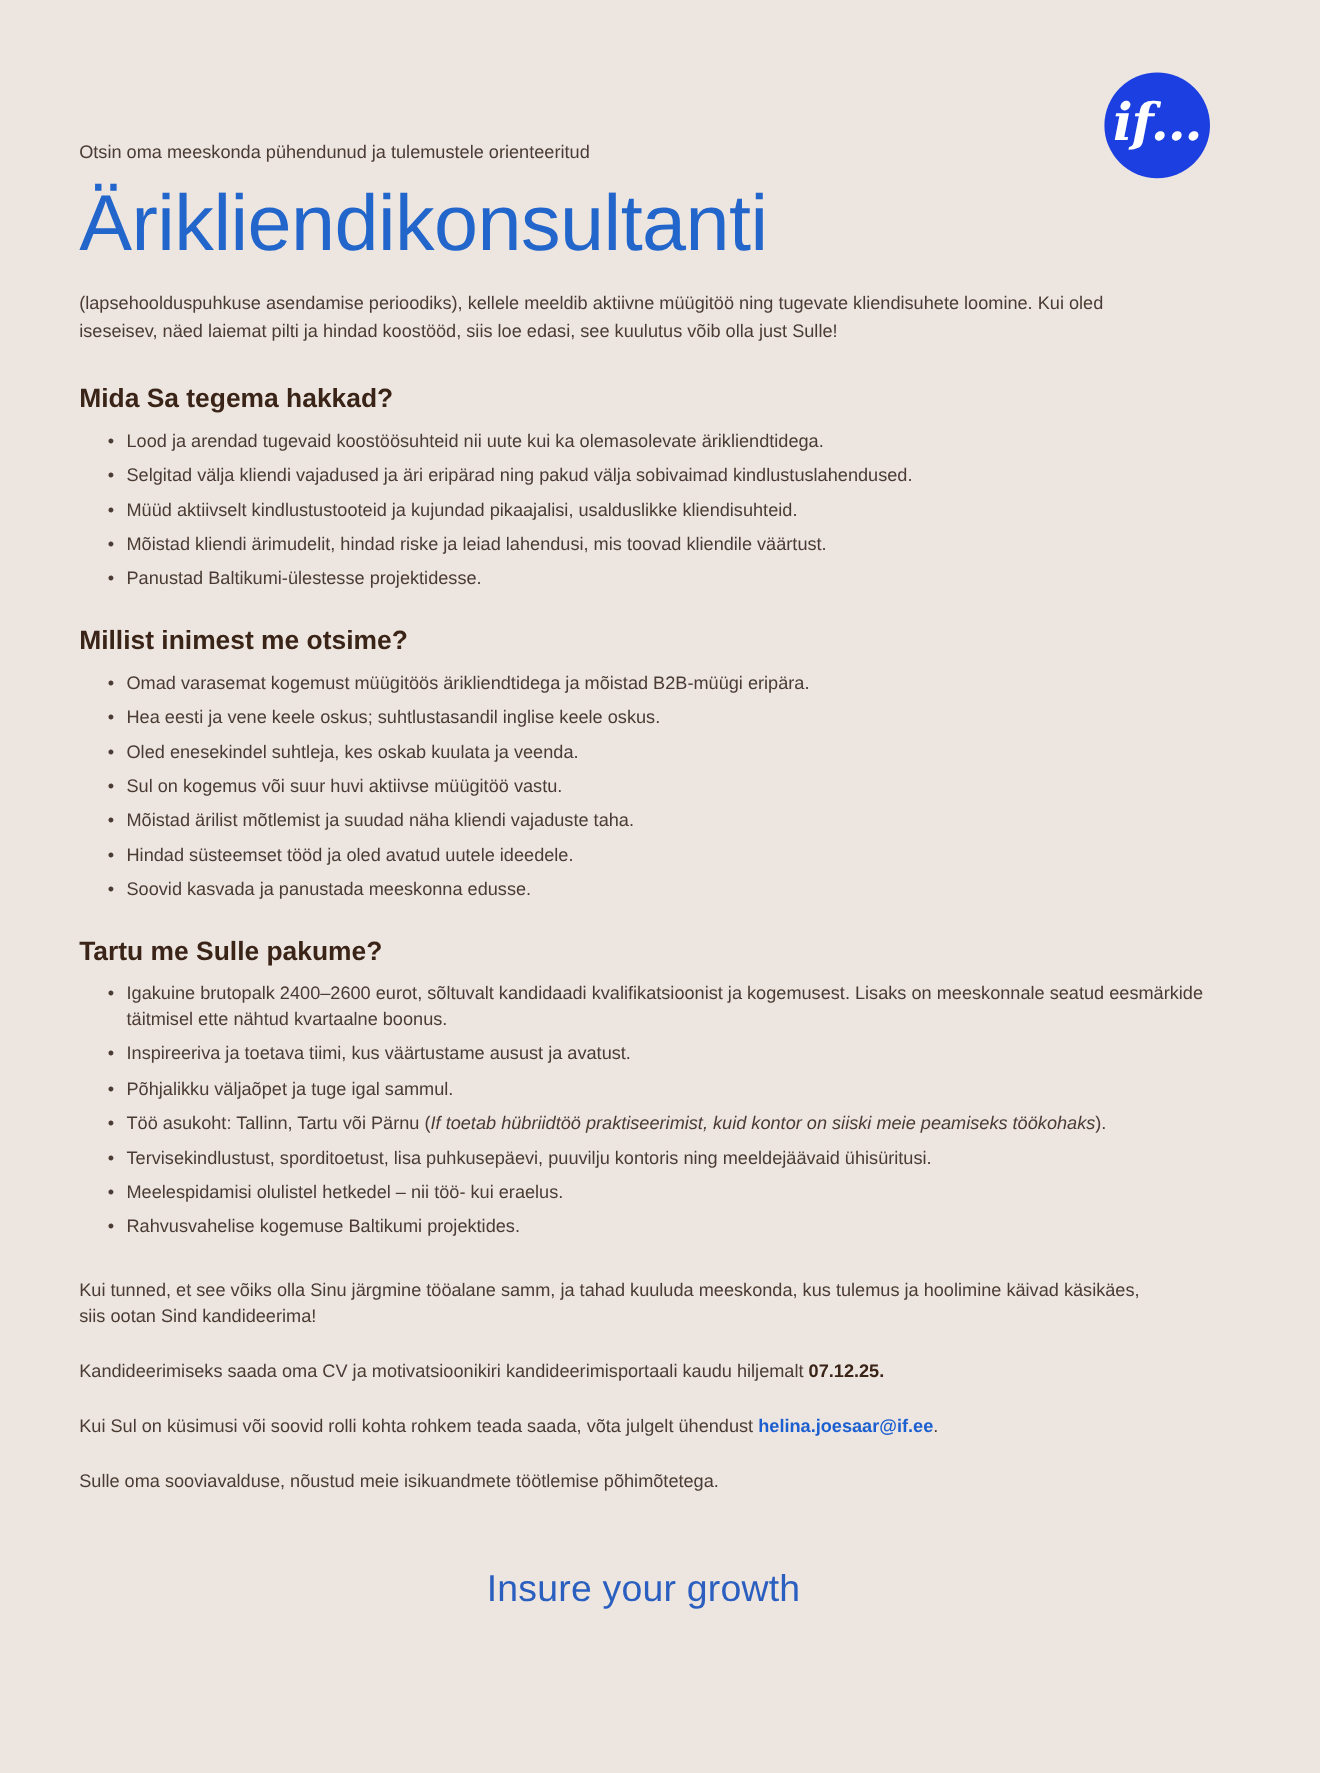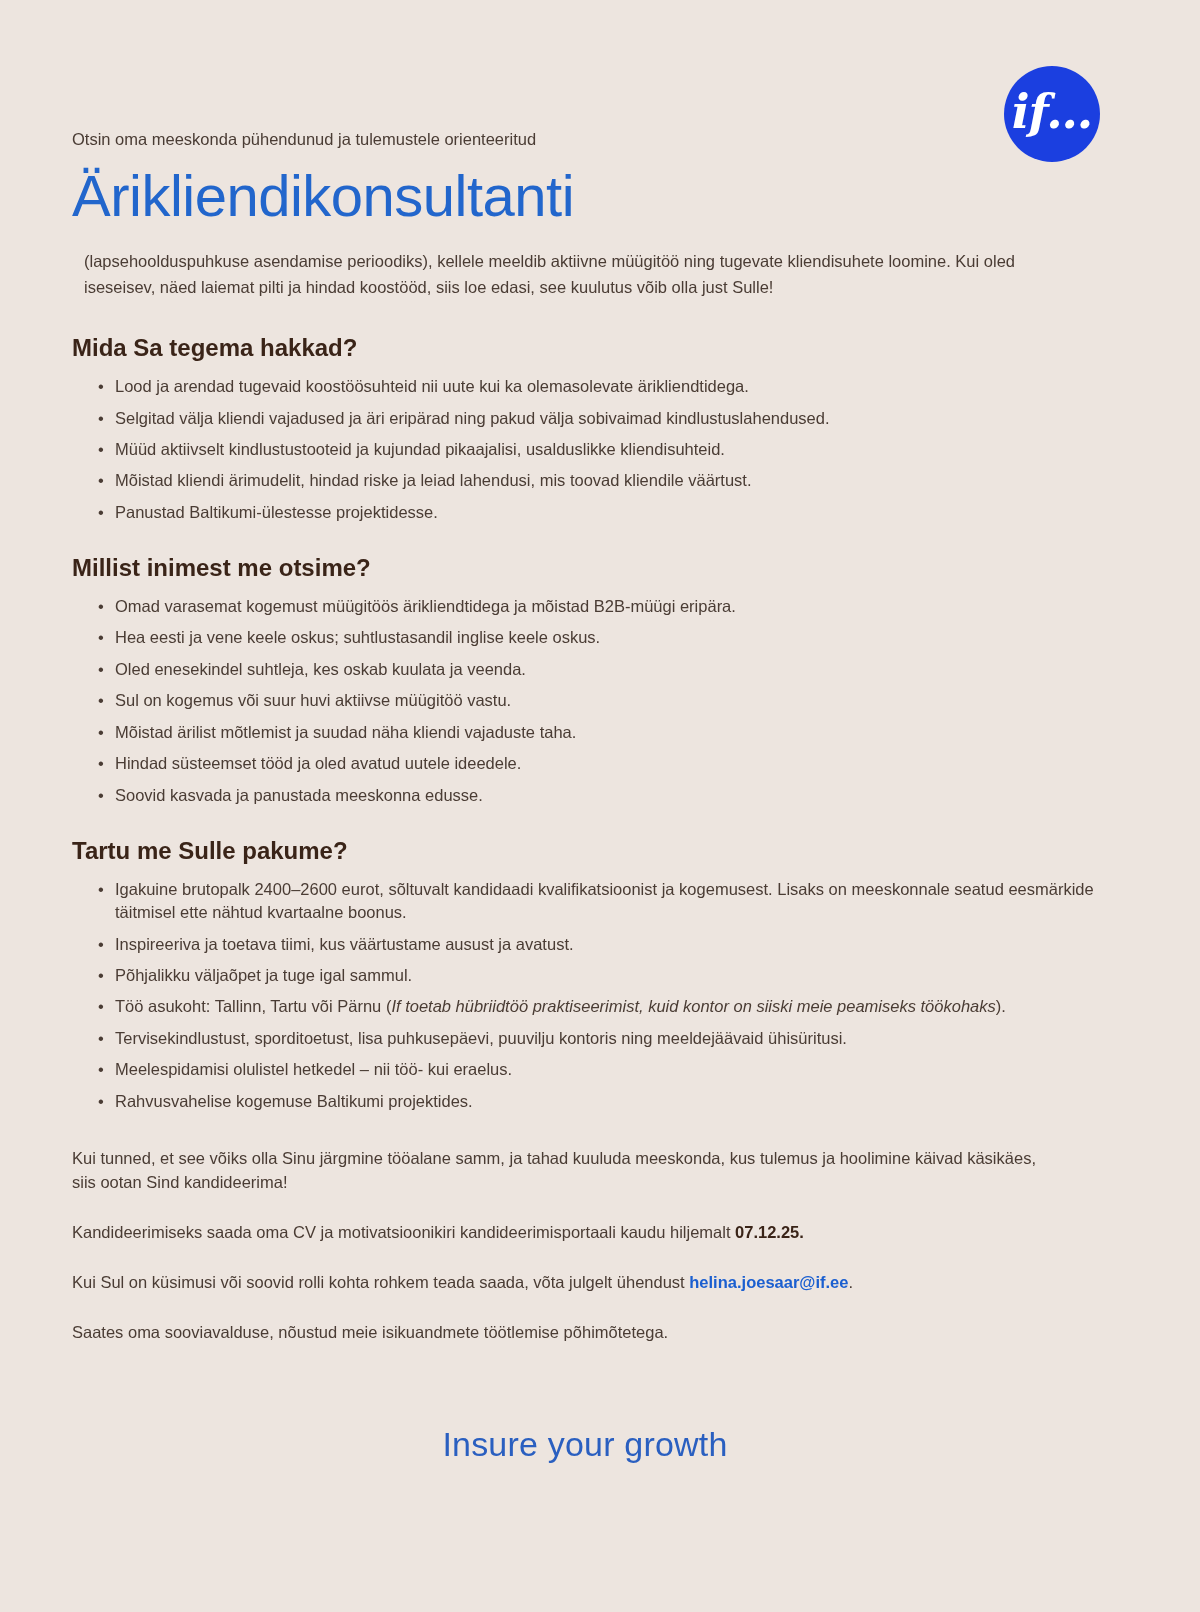--- a/index.html
+++ b/index.html
@@ -57,33 +57,33 @@
     font-size: 16.5px;
     color: #4A3C34;
     line-height: 1.35;
     margin: 0 0 22px 0;
   }
   .intro-line.second {
     margin-bottom: 16px;
   }
 
   h1.job-title {
-    font-size: 58px;
+    font-size: 72px;
     font-weight: 400;
     color: #2266CC;
     margin: 0 0 22px 0;
     line-height: 1.05;
     letter-spacing: -0.5px;
   }
 
   .lead {
     font-size: 16.5px;
     color: #4A3C34;
     line-height: 1.55;
-    margin: 0 0 34px 12px;
+    margin: 0 0 34px 0;
     max-width: 990px;
   }
 
   h2.section-head {
     font-size: 24px;
     font-weight: 700;
     color: #3A2418;
     margin: 0 0 12px 0;
     line-height: 1.2;
   }
@@ -187,19 +187,19 @@
       <li><span class="dot">•</span><span>Meelespidamisi olulistel hetkedel – nii töö- kui eraelus.</span></li>
       <li><span class="dot">•</span><span>Rahvusvahelise kogemuse Baltikumi projektides.</span></li>
     </ul>
 
     <p class="para first-close">Kui tunned, et see võiks olla Sinu järgmine tööalane samm, ja tahad kuuluda meeskonda, kus tulemus ja hoolimine käivad käsikäes, siis ootan Sind kandideerima!</p>
 
     <p class="para"><span>Kandideerimiseks saada oma CV ja motivatsioonikiri kandideerimisportaali kaudu hiljemalt </span><span class="bold">07.12.25.</span></p>
 
     <p class="para"><span>Kui Sul on küsimusi või soovid rolli kohta rohkem teada saada, võta julgelt ühendust </span><a class="email" href="#">helina.joesaar@if.ee</a><span>.</span></p>
 
-    <p class="para">Saates oma sooviavalduse, nõustud meie isikuandmete töötlemise põhimõtetega.</p>
+    <p class="para">Sulle oma sooviavalduse, nõustud meie isikuandmete töötlemise põhimõtetega.</p>
 
   </div>
 
   <div class="tagline">Insure your growth</div>
 
 </div>
 
 </body></html>

